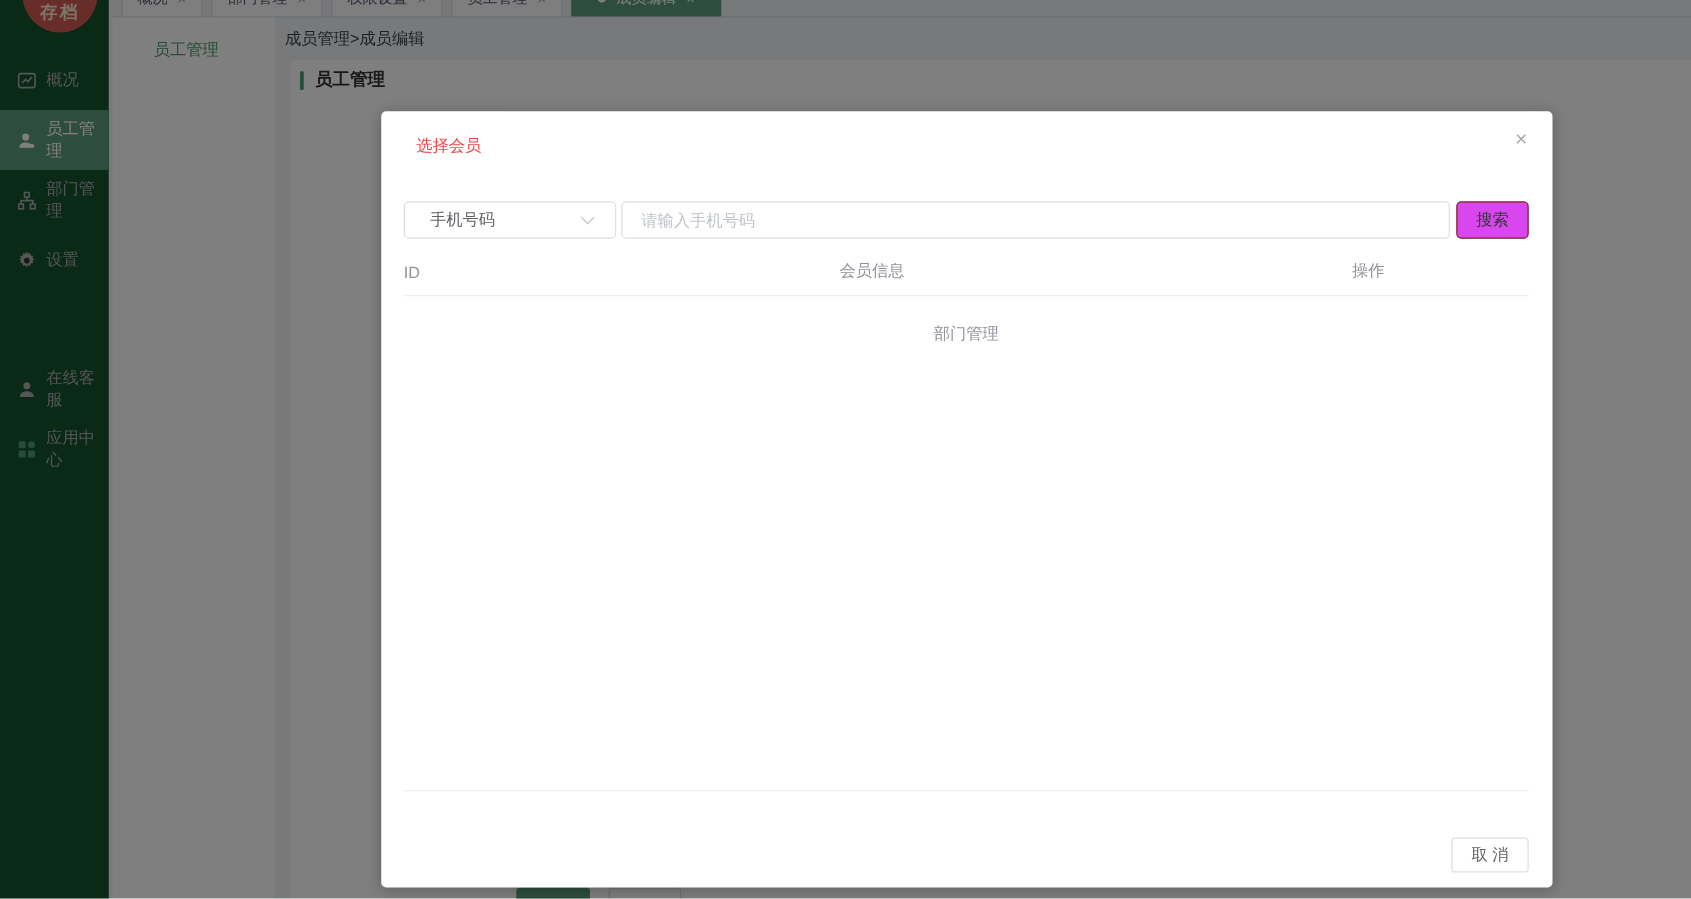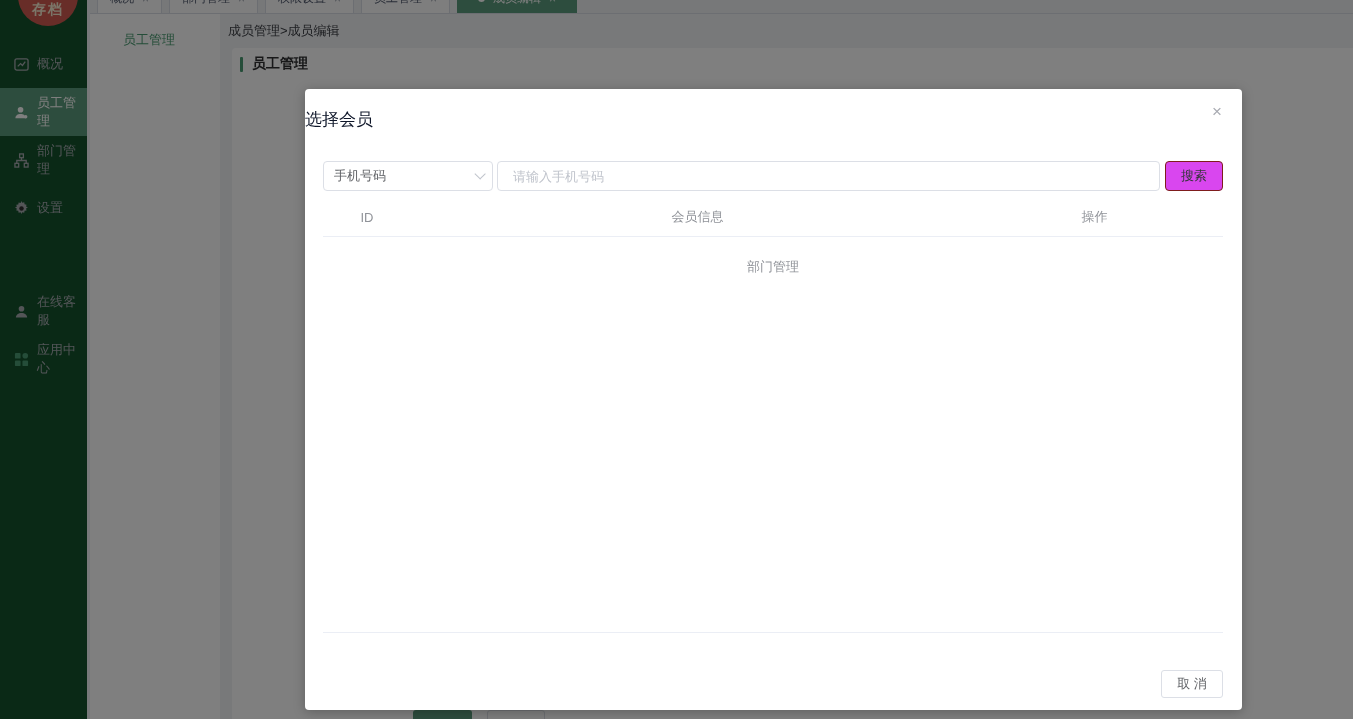--- a/index.html
+++ b/index.html
@@ -45,36 +45,36 @@
   .title-bar { width:3px; height:15px; background:#4a9b72; border-radius:1px; }
   .card-title { font-size:14px; font-weight:bold; color:#303133; }
   .pbtn { position:absolute; top:710px; height:28px; border-radius:3px; z-index:2; }
   .pbtn.green { left:413px; width:59px; background:#5b9a7c; }
   .pbtn.plain { left:487px; width:58px; background:#fdfdfd; border:1px solid #dcdfe6; }
 
   
   .mask { position:absolute; inset:0; background:rgba(0,0,0,0.5); z-index:5; }
   .modal { position:absolute; left:305px; top:89px; width:937px; height:621px; background:#ffffff;
     border-radius:4px; z-index:10; box-shadow:0 2px 12px rgba(0,0,0,0.25); }
-  .modal-title { position:absolute; left:0; top:19px; font-size:17px; color:#0f172a; }
+  .modal-title { position:absolute; left:28px; top:19px; font-size:13px; color:#ef4444; }
   .modal-close { position:absolute; right:20px; top:14px; font-size:17px; color:#a9abb2; cursor:pointer; line-height:1; }
   .modal-body { position:absolute; left:18px; right:19px; top:72px; }
   .search-row { display:flex; height:30px; }
   .sel { width:170px; border:1px solid #dcdfe6; border-radius:4px; display:flex; align-items:center;
-    justify-content:space-between; padding:0 10px; font-size:13px; color:#606266; cursor:pointer; background:#fff; }
+    justify-content:space-between; padding:0 20px; font-size:13px; color:#606266; cursor:pointer; background:#fff; }
   .chev { width:8px; height:8px; border-right:1.5px solid #c0c4cc; border-bottom:1.5px solid #c0c4cc;
     transform:rotate(45deg) translateY(-3px); }
   .search-row input { flex:1; margin-left:4px; border:1px solid #dcdfe6; border-radius:4px;
     padding:0 15px; font-size:13px; color:#606266; outline:none; }
   .search-row input::placeholder { color:#c0c4cc; }
   .btn-search { width:58px; margin-left:5px; background:#d946ef; border:1px solid #7f1d1d; border-radius:4px;
     font-size:13px; color:#333639; cursor:pointer; }
   .thead { display:flex; align-items:center; height:39px; margin-top:7px;
     border-bottom:1px solid #ebeef5; font-size:13px; color:#909399; font-weight:500; }
-  .th-id { width:88px; text-align:center; }
+  .th-id { width:88px; }
   .th-info { flex:1; padding-left:6px; text-align:center;margin-left:12px; }
   .th-op { width:257px; text-align:center; }
   .tbody-empty { height:396px; border-bottom:1px solid #ebeef5; text-align:center; padding-top:21px;
     font-size:13px; color:#909399; }
   .modal-footer { padding-top:37px; text-align:right; }
   .btn-cancel { width:62px; height:28px; background:#fff; border:1px solid #dcdfe6; border-radius:3px;
     font-size:13px; color:#606266; cursor:pointer; }
 </style>
 </head>
 <body>

